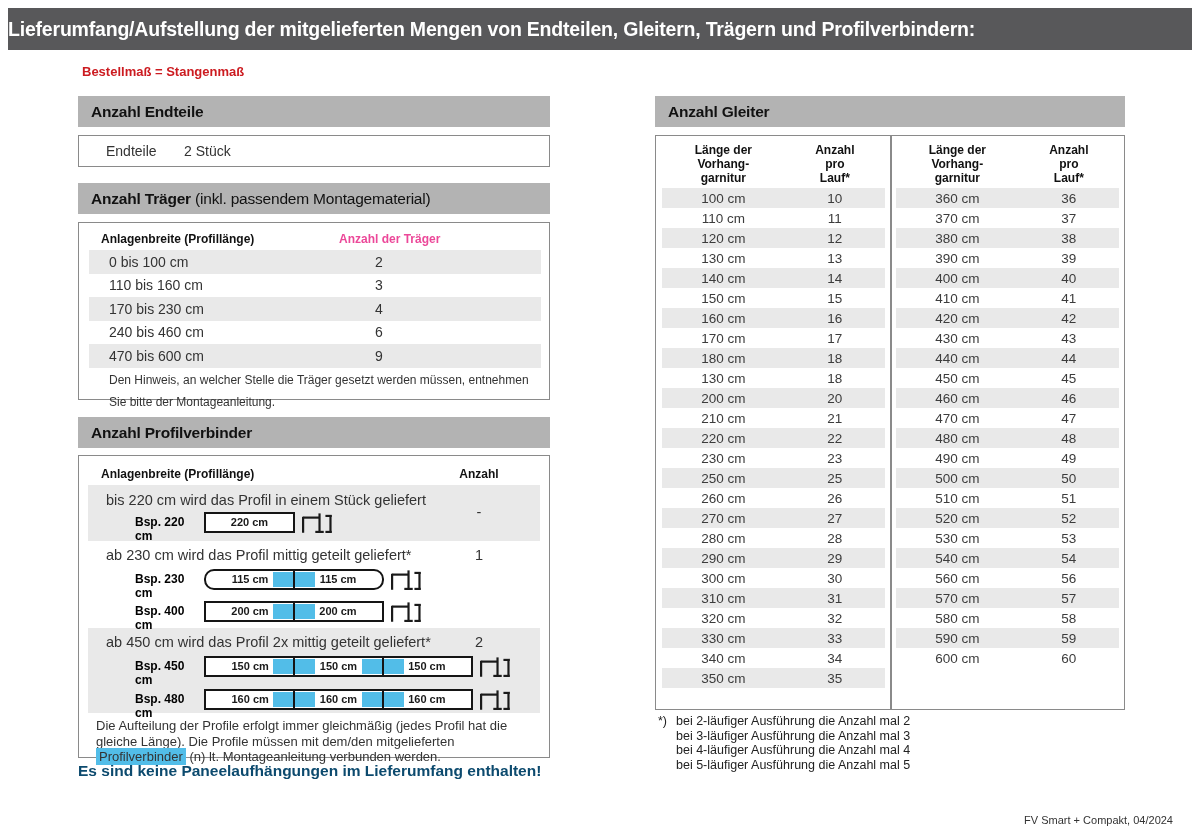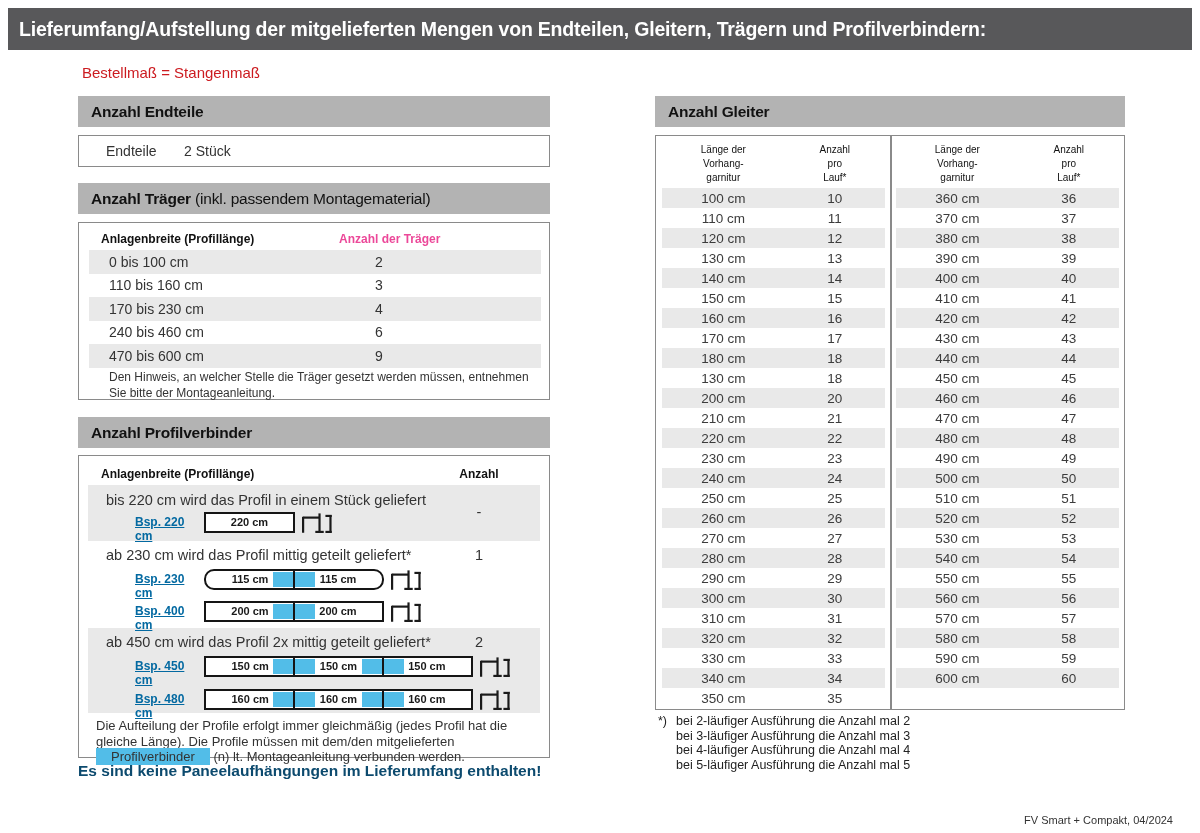--- a/index.html
+++ b/index.html
@@ -1,21 +1,21 @@
 <!DOCTYPE html>
 <html><head>
 <meta charset="utf-8">
 <style>
   * { margin:0; padding:0; box-sizing:border-box; }
   html,body { width:1200px; height:833px; background:#fff; font-family:"Liberation Sans", sans-serif; color:#222; }
   #page { position:relative; width:1200px; height:833px; background:#fff; overflow:hidden; }
 
   .title-bar { position:absolute; left:8px; top:8px; width:1184px; height:42px; background:#58585a;
-               color:#fff; font-weight:bold; font-size:19.5px; line-height:42px; padding-left:11px; letter-spacing:-0.2px; }
-  .subtitle  { position:absolute; left:82px; top:64px; color:#cc1b20; font-weight:normal; font-size:15px; }
+               color:#fff; font-weight:bold; font-size:19.5px; line-height:42px; letter-spacing:-0.2px; }
+  .subtitle  { position:absolute; left:82px; top:64px; color:#cc1b20; font-weight:bold; font-size:13px; }
 
   .section-bar { position:absolute; height:31px; background:#b3b3b3; color:#111; font-size:15.5px;
                  line-height:31px; padding-left:13px; letter-spacing:-0.2px; }
   .section-bar b { font-weight:bold; }
   .sb-left  { left:78px;  width:472px; }
   .sb-right { left:655px; width:470px; }
 
   .box { position:absolute; background:#fff; border:1.5px solid #8a8a8a; }
 
   
@@ -25,52 +25,52 @@
 
   
   #traeger-box { left:78px; top:222px; width:472px; height:178px; }
   #traeger-box .hdr1 { position:absolute; left:22px;  top:9px; font-weight:bold; font-size:12px; color:#111; }
   #traeger-box .hdr2 { position:absolute; left:260px; top:9px; font-weight:bold; font-size:12px; color:#ec4899; }
   #t-rows { position:absolute; left:0; top:27px; width:472px; }
   #t-rows .trow { position:relative; height:23.5px; display:flex; align-items:center; }
   #t-rows .trow:nth-of-type(odd)::before { content:''; position:absolute; left:10px; right:10px; top:0; bottom:0; background:#e9e9e9; }
   #t-rows .trow .range { position:relative; margin-left:30px; font-size:14px; color:#333; }
   #t-rows .trow .cnt   { position:absolute; left:290px; width:20px; text-align:center; font-size:14px; color:#333; }
-  #traeger-box .note { position:absolute; left:30px; top:146px; width:420px; font-size:12px; line-height:16px; color:#333; }
+  #traeger-box .note { position:absolute; left:30px; top:146px; width:420px; font-size:12px; line-height:22px; color:#333; }
 
   
   #profil-box { left:78px; top:455px; width:472px; height:303px; }
   #profil-box .hdr1 { position:absolute; left:22px; top:11px; font-weight:bold; font-size:12px; color:#111; }
   #profil-box .hdr2 { position:absolute; left:380px; top:11px; width:40px; text-align:center; font-weight:bold; font-size:12px; color:#111; }
   .pband { position:absolute; left:9px; width:452px; background:#e9e9e9; }
   #pband1 { top:29px;  height:56px; }
   #pband3 { top:172px; height:85px; }
   .ptext { position:absolute; left:27px; font-size:14.5px; color:#333; }
   .panz  { position:absolute; left:380px; width:40px; text-align:center; font-size:14.5px; color:#333; }
-  .bsp-label { position:absolute; left:56px; width:70px; font-weight:bold; font-size:12px; color:#0369a1;text-decoration:underline; }
+  .bsp-label { position:absolute; left:56px; width:70px; font-weight:bold; font-size:12px; color:#000000; }
   .pbar { position:absolute; left:125px; height:21px; display:flex; border:2px solid #151515; background:#fff; }
   .pbar.w1 { width:91px; } .pbar.w2 { width:180px; } .pbar.w3 { width:269px; }
   .seg { flex:1; position:relative; text-align:center; font-weight:bold; font-size:11px; line-height:17px; color:#1a1a1a; }
   .seg + .seg::before { content:''; position:absolute; left:-21px; top:1px; bottom:1px; width:42px; background:#52bde8; }
   .seg + .seg::after  { content:''; position:absolute; left:-1px; top:-2px; bottom:-2px; width:2px; background:#151515; }
   .seg > span { position:relative; }
   .profile-icon { position:absolute; width:32px; height:27px; }
   #profil-box .pnote { position:absolute; left:17px; top:262px; width:438px; font-size:13px; line-height:15.5px; color:#333; }
-  .hl { background:#52bde8; padding:1px 15px; }
+  .hl { background:#52bde8; padding:1px 3px; }
 
   .paneel-note { position:absolute; left:78px; top:762px; font-weight:bold; font-size:15.5px; color:#0c4a6e; }
 
   
   #gleiter-box { left:655px; top:135px; width:470px; height:575px; }
   #g-divider { position:absolute; left:234px; top:0; bottom:0; width:1.5px; background:#8a8a8a; }
   .g-sub { position:absolute; top:0; width:223px; }
   #g-sub-left  { left:6px; }
   #g-sub-right { left:240px; }
   .g-head { position:absolute; top:7px; left:0; width:223px; display:flex; }
-  .g-head .gc { text-align:center; font-weight:normal; font-size:10px; line-height:14px; color:#111; }
+  .g-head .gc { text-align:center; font-weight:bold; font-size:12px; line-height:14px; color:#111; }
   .gc1 { width:55%; } .gc2 { width:45%; }
   .g-rows { position:absolute; top:52px; left:0; width:223px; }
   .g-rows .grow { position:relative; height:20px; display:flex; align-items:center; }
   .g-rows .grow:nth-of-type(odd) { background:#e9e9e9; }
   .g-rows .grow .gc { text-align:center; font-size:13.5px; color:#3c3c3c; }
 
   #g-footnotes { position:absolute; left:658px; top:714px; font-size:12.5px; line-height:14.5px; color:#222; }
   #g-footnotes .fn { display:flex; }
   #g-footnotes .fn-marker { width:18px; }
 
@@ -326,24 +326,20 @@
           <div class="grow">
             <span class="gc gc1">220 cm</span>
             <span class="gc gc2">22</span>
           </div>
 
           <div class="grow">
             <span class="gc gc1">230 cm</span>
             <span class="gc gc2">23</span>
           </div>
 
-          <div class="grow">
-            <span class="gc gc1">240 cm</span>
-            <span class="gc gc2">24</span>
-          </div>
 
           <div class="grow">
             <span class="gc gc1">250 cm</span>
             <span class="gc gc2">25</span>
           </div>
 
           <div class="grow">
             <span class="gc gc1">260 cm</span>
             <span class="gc gc2">26</span>
           </div>
@@ -498,24 +494,20 @@
           <div class="grow">
             <span class="gc gc1">530 cm</span>
             <span class="gc gc2">53</span>
           </div>
 
           <div class="grow">
             <span class="gc gc1">540 cm</span>
             <span class="gc gc2">54</span>
           </div>
 
-          <div class="grow">
-            <span class="gc gc1">550 cm</span>
-            <span class="gc gc2">55</span>
-          </div>
 
           <div class="grow">
             <span class="gc gc1">560 cm</span>
             <span class="gc gc2">56</span>
           </div>
 
           <div class="grow">
             <span class="gc gc1">570 cm</span>
             <span class="gc gc2">57</span>
           </div>

